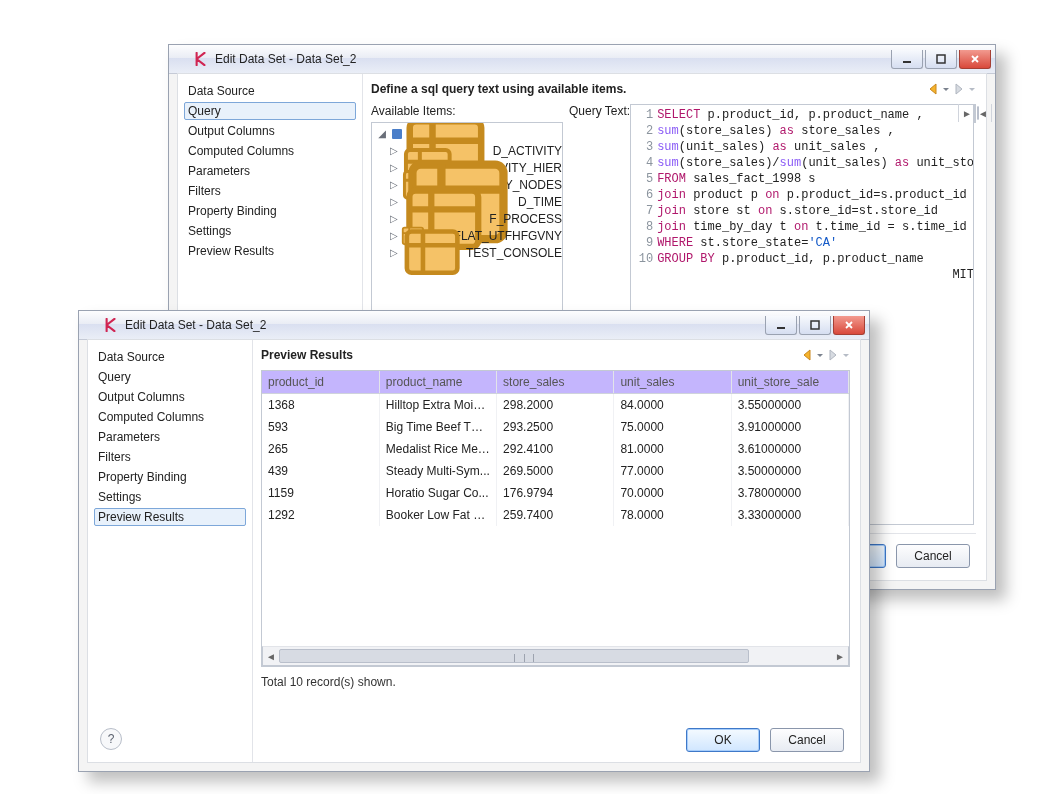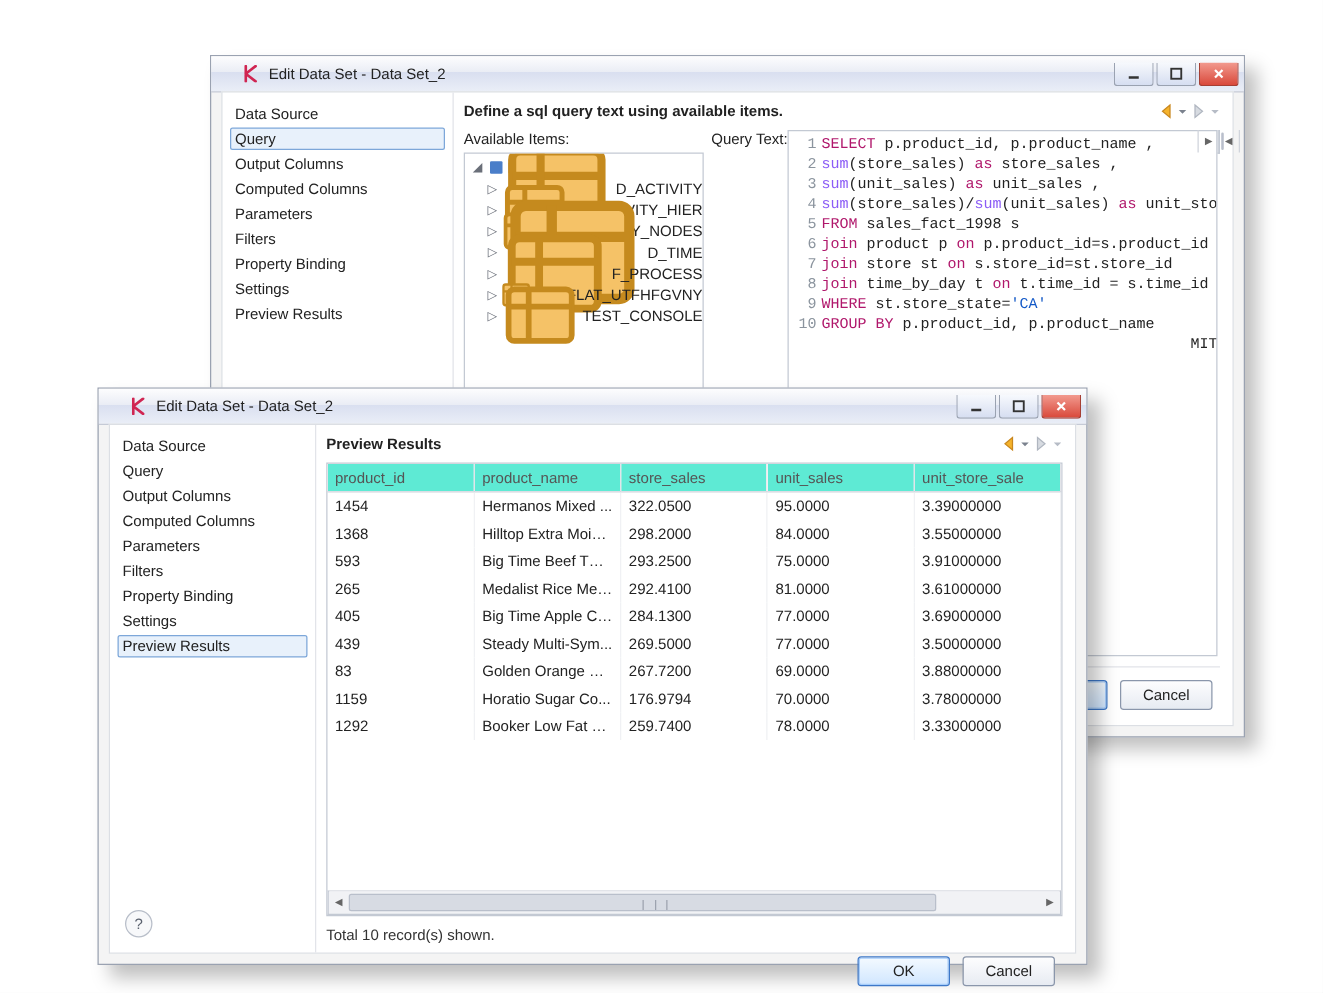--- a/index.html
+++ b/index.html
@@ -48,21 +48,21 @@
   .hscroll .arrow.r{right:0;border-left:1px solid #d0d4dc;}
   .btnrow{display:flex;justify-content:flex-end;gap:10px;padding:10px 6px 4px 0;border-top:1px solid #e2e4e9;margin-top:8px;}
   .btn{min-width:72px;height:22px;border:1px solid #8a96ab;border-radius:3px;background:linear-gradient(#fdfdfe,#e7ebf2);display:flex;align-items:center;justify-content:center;font-size:12px;color:#222;}
   .btn.default{border-color:#3e78c8;background:linear-gradient(#f4faff,#d0e6ff);box-shadow:0 0 0 1px #a6cdfb inset;}
   
   .front .leftnav{width:152px;}
   .front .rightpane{padding:8px 10px 6px 8px;}
   .tablewrap{border:1px solid #c3c9d3;background:#fff;}
   .tbl{width:100%;border-collapse:collapse;table-layout:fixed;}
   .tbl th,.tbl td{padding:2px 6px;text-align:left;height:18px;white-space:nowrap;overflow:hidden;text-overflow:ellipsis;font-size:12px;}
-  .tbl th{background:#5eead4;border-bottom:1px solid #cfd3db;border-right:1px solid #e2e4e9;color:#555;font-weight:normal;}
+  .tbl th{background:#c4b5fd;border-bottom:1px solid #cfd3db;border-right:1px solid #e2e4e9;color:#555;font-weight:normal;}
   .tbl td{border-right:1px solid #f0f1f4;}
   .filler{height:120px;}
   .tablescroll{height:18px;border:1px solid #c3c9d3;border-top:1px solid #e2e4e9;background:#f1f2f5;position:relative;}
   .tablescroll .thumb{position:absolute;top:2px;left:16px;height:12px;width:80%;background:#d7dbe3;border:1px solid #b9bfcb;border-radius:2px;}
   .tablescroll .arrow{position:absolute;top:0;width:16px;height:100%;display:flex;align-items:center;justify-content:center;color:#666;font-size:10px;}
   .tablescroll .arrow.l{left:0;}
   .tablescroll .arrow.r{right:0;}
   .tablescroll .grip{position:absolute;left:50%;top:4px;width:20px;height:8px;display:flex;justify-content:space-between;}
   .tablescroll .grip span{width:1px;background:#9da3af;}
   .statusline{margin-top:8px;color:#333;}
@@ -326,27 +326,20 @@
                   <tr id="front-thead">
                     <th>product_id</th>
                     <th>product_name</th>
                     <th>store_sales</th>
                     <th>unit_sales</th>
                     <th>unit_store_sale</th>
                   </tr>
                 </thead>
               <tbody id="front-tbody">
                   <tr>
-                    <td>1454</td>
-                    <td>Hermanos Mixed ...</td>
-                    <td>322.0500</td>
-                    <td>95.0000</td>
-                    <td>3.39000000</td>
-                  </tr>
-                  <tr>
                     <td>1368</td>
                     <td>Hilltop Extra Moist...</td>
                     <td>298.2000</td>
                     <td>84.0000</td>
                     <td>3.55000000</td>
                   </tr>
                   <tr>
                     <td>593</td>
                     <td>Big Time Beef TV ...</td>
                     <td>293.2500</td>
@@ -354,39 +347,25 @@
                     <td>3.91000000</td>
                   </tr>
                   <tr>
                     <td>265</td>
                     <td>Medalist Rice Medly</td>
                     <td>292.4100</td>
                     <td>81.0000</td>
                     <td>3.61000000</td>
                   </tr>
                   <tr>
-                    <td>405</td>
-                    <td>Big Time Apple Ci...</td>
-                    <td>284.1300</td>
-                    <td>77.0000</td>
-                    <td>3.69000000</td>
-                  </tr>
-                  <tr>
                     <td>439</td>
                     <td>Steady Multi-Sym...</td>
                     <td>269.5000</td>
                     <td>77.0000</td>
                     <td>3.50000000</td>
-                  </tr>
-                  <tr>
-                    <td>83</td>
-                    <td>Golden Orange Fo...</td>
-                    <td>267.7200</td>
-                    <td>69.0000</td>
-                    <td>3.88000000</td>
                   </tr>
                   <tr>
                     <td>1159</td>
                     <td>Horatio Sugar Co...</td>
                     <td>176.9794</td>
                     <td>70.0000</td>
                     <td>3.78000000</td>
                   </tr>
                   <tr>
                     <td>1292</td>

